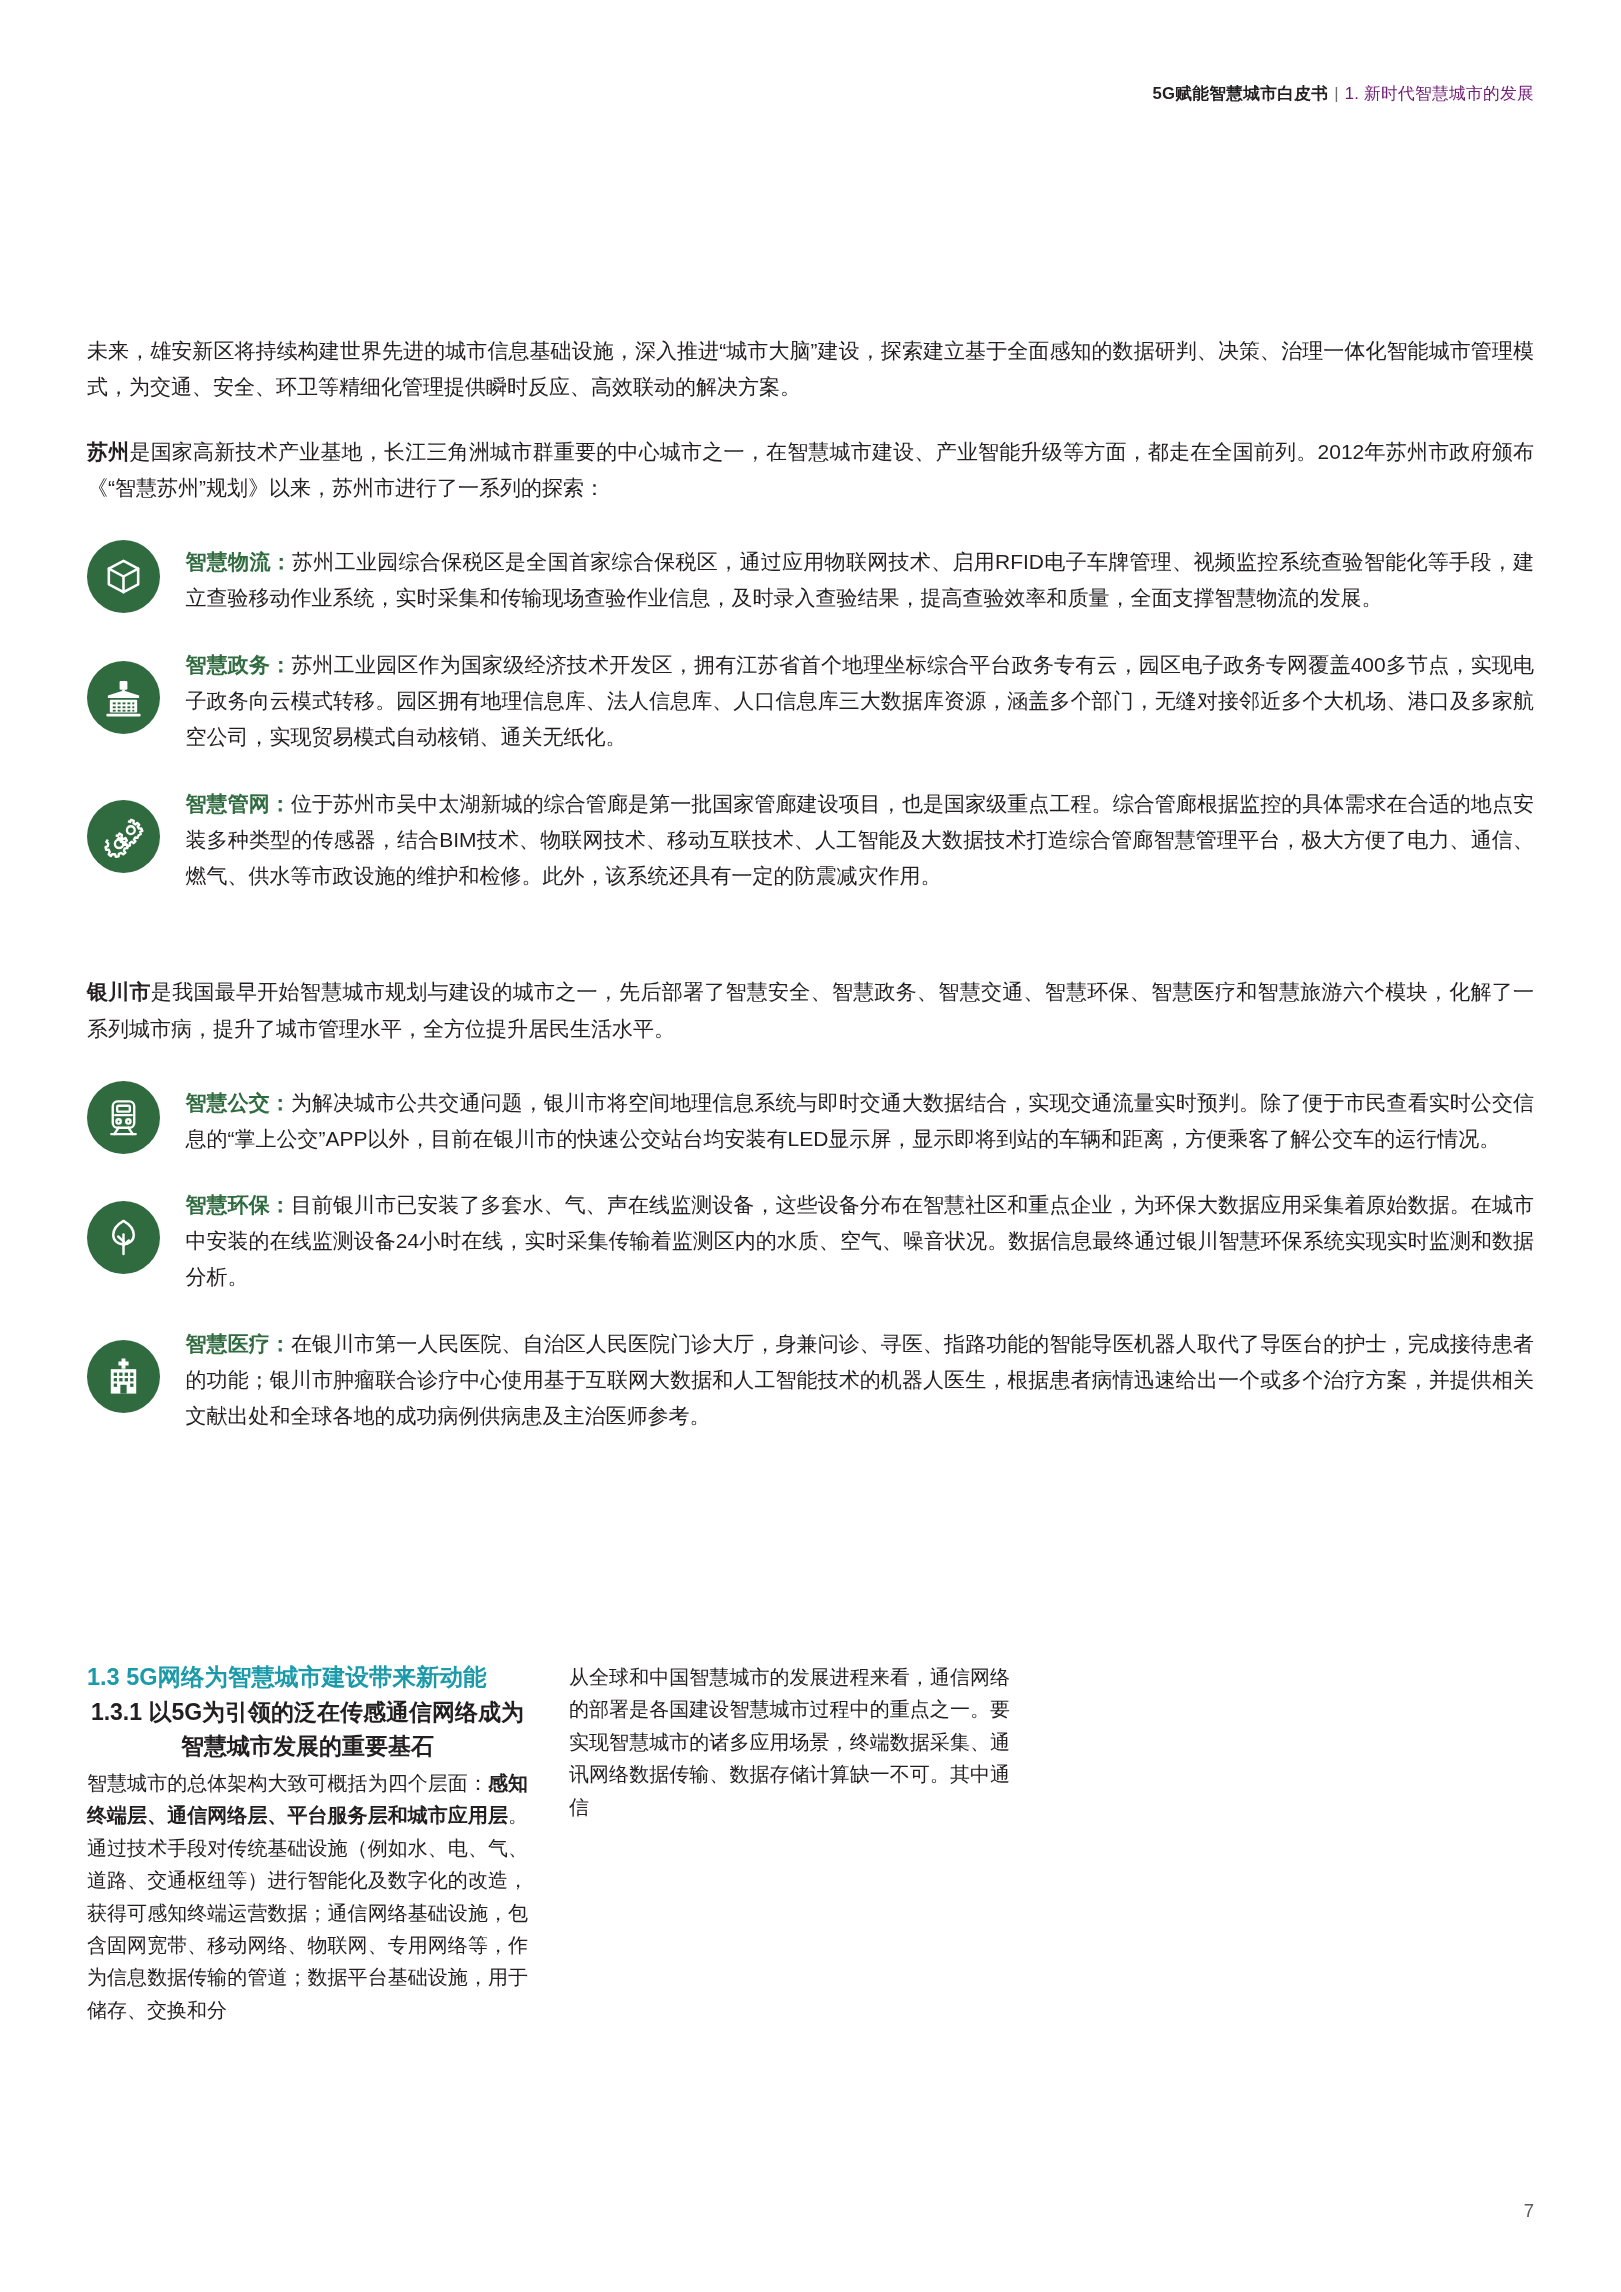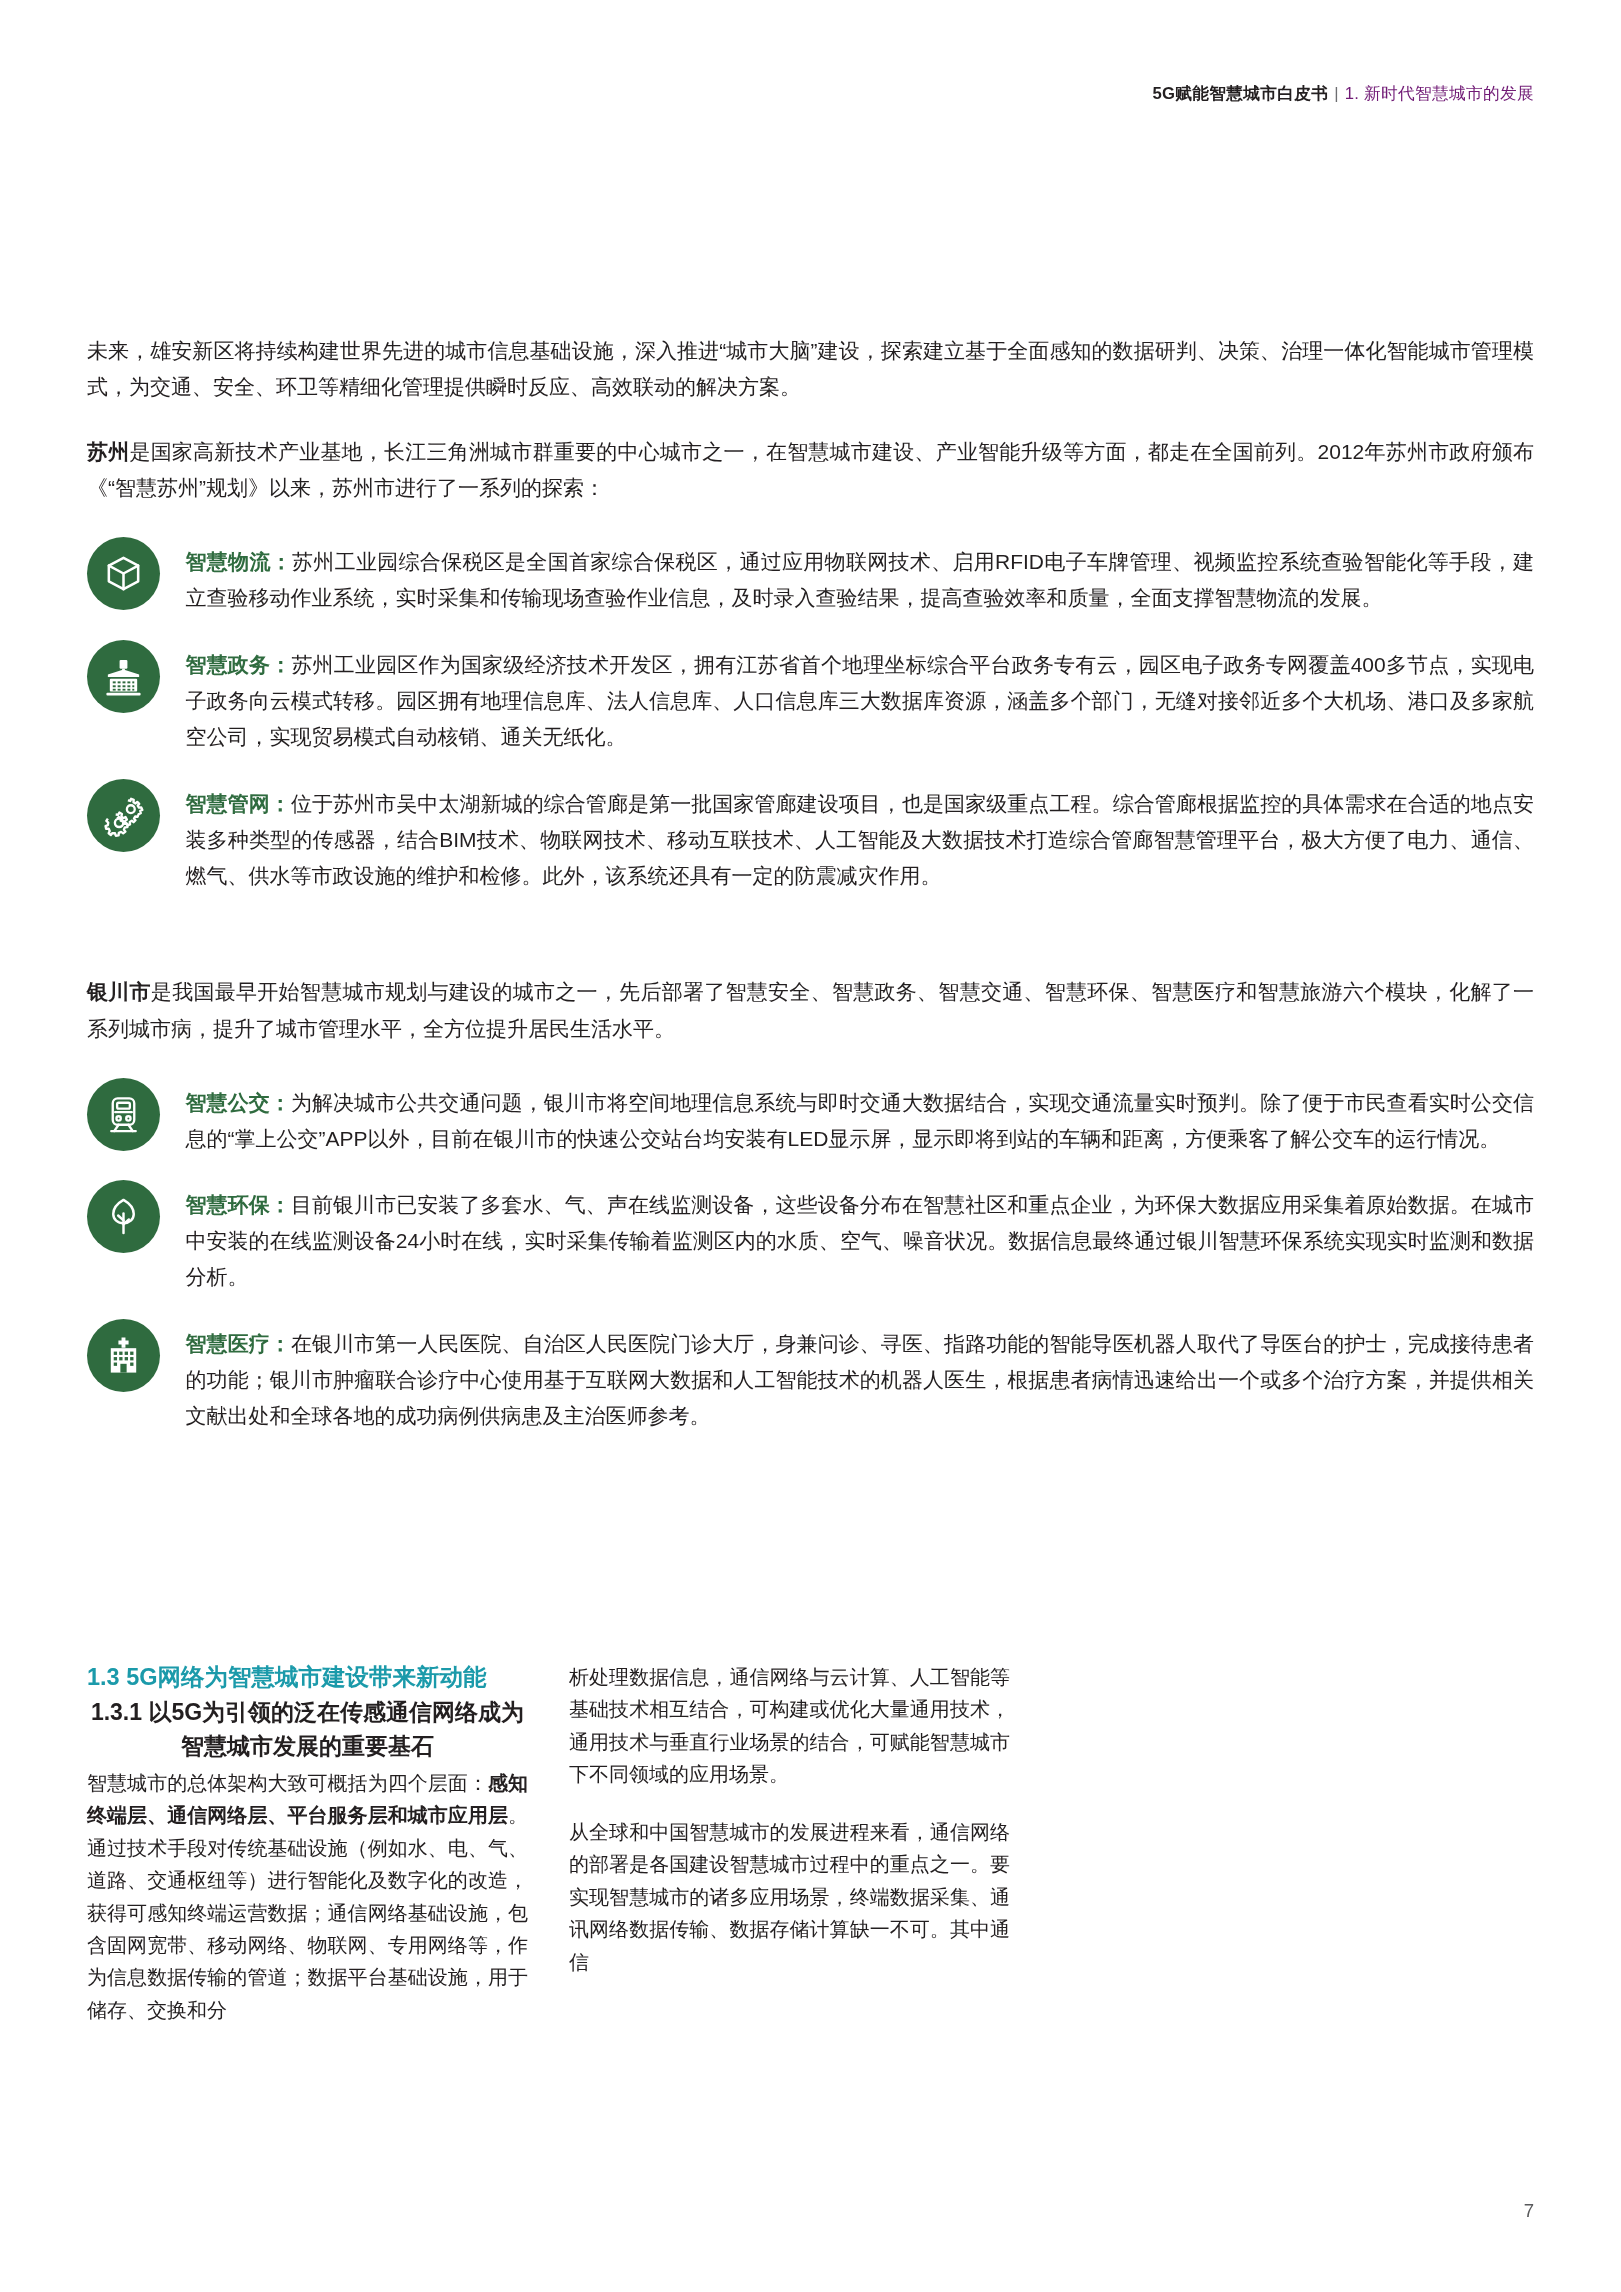--- a/index.html
+++ b/index.html
@@ -50,21 +50,21 @@
     text-align: justify;
     text-justify: inter-character;
     color: #231f20;
   }
   p.body b { font-weight: 700; }
 
   
   .bullets { margin-top: 3.9px; }
   .bullet {
     display: flex;
-    align-items: flex-start;
+    align-items: center;
     margin-bottom: 21.6px;
   }
   .bullet-icon {
     flex: 0 0 auto;
     width: 73px;
     height: 73px;
     border-radius: 50%;
     background: #2f6b3f;
     display: flex;
     align-items: center;
@@ -289,21 +289,20 @@
 
   <div class="cols">
 
     <div class="col">
       <h2 class="sec-title">1.3 5G网络为智慧城市建设带来新动能</h2>
       <h3 class="sub-title">1.3.1  以5G为引领的泛在传感通信网络成为智慧城市发展的重要基石</h3>
       <p><span>智慧城市的总体架构大致可概括为四个层面：</span><b>感知终端层、通信网络层、平台服务层和城市应用层</b><span>。通过技术手段对传统基础设施（例如水、电、气、道路、交通枢纽等）进行智能化及数字化的改造，获得可感知终端运营数据；通信网络基础设施，包含固网宽带、移动网络、物联网、专用网络等，作为信息数据传输的管道；数据平台基础设施，用于储存、交换和分</span></p>
     </div>
 
     <div class="col">
-      <p>析处理数据信息，通信网络与云计算、人工智能等基础技术相互结合，可构建或优化大量通用技术，通用技术与垂直行业场景的结合，可赋能智慧城市下不同领域的应用场景。</p>
       <p>从全球和中国智慧城市的发展进程来看，通信网络的部署是各国建设智慧城市过程中的重点之一。要实现智慧城市的诸多应用场景，终端数据采集、通讯网络数据传输、数据存储计算缺一不可。其中通信</p>
     </div>
 
     <div class="col">
     </div>
 
   </div>
 
   <div class="page-number">7</div>
 

